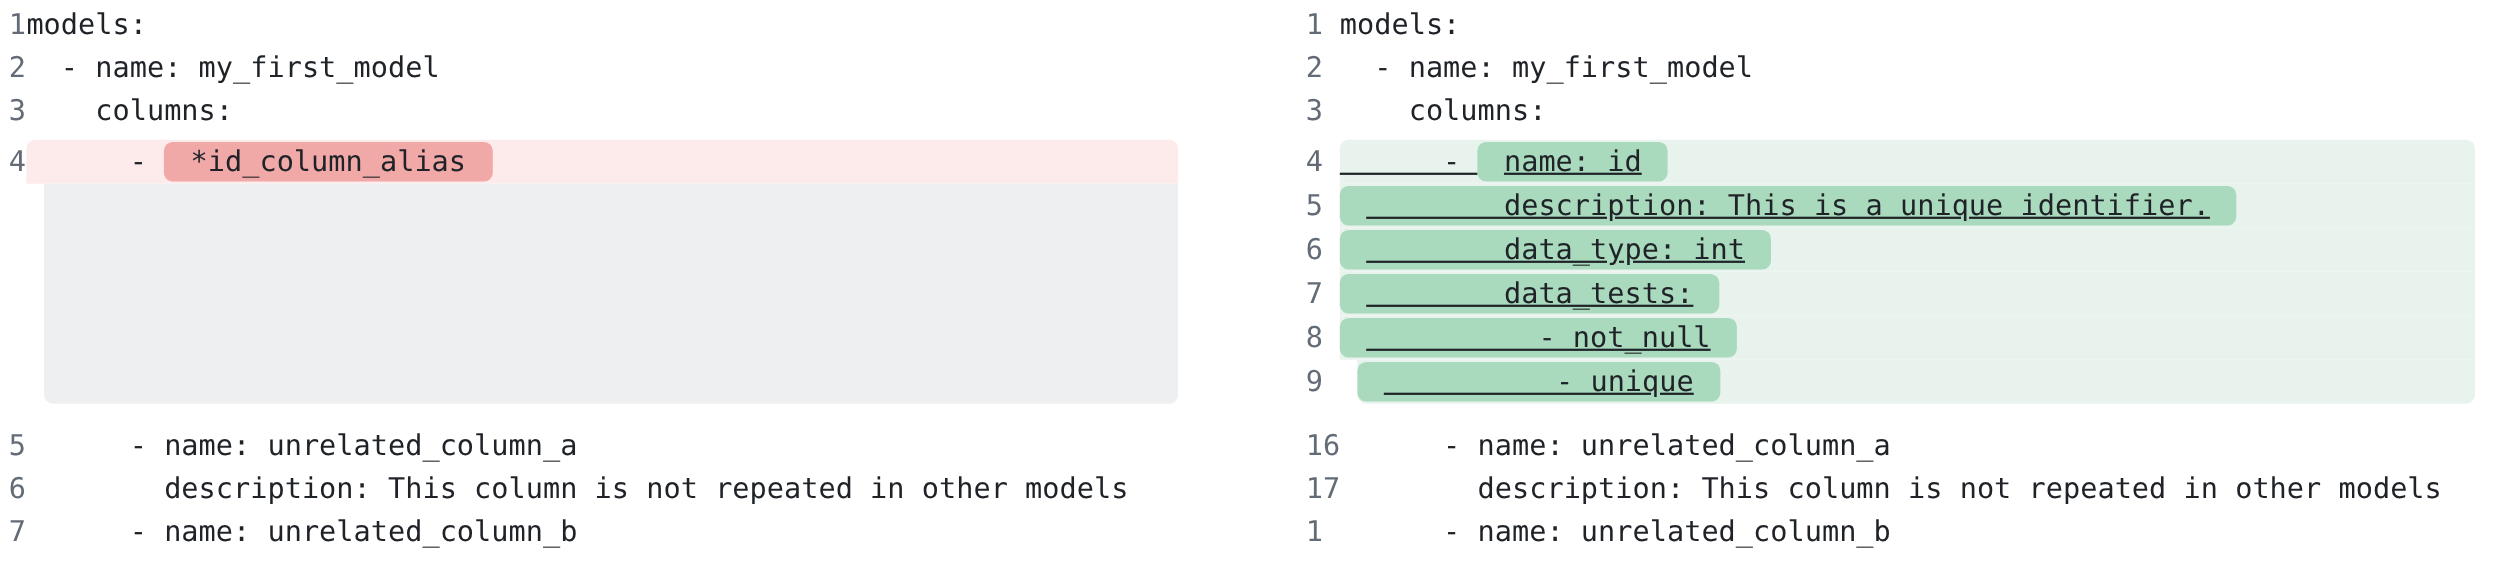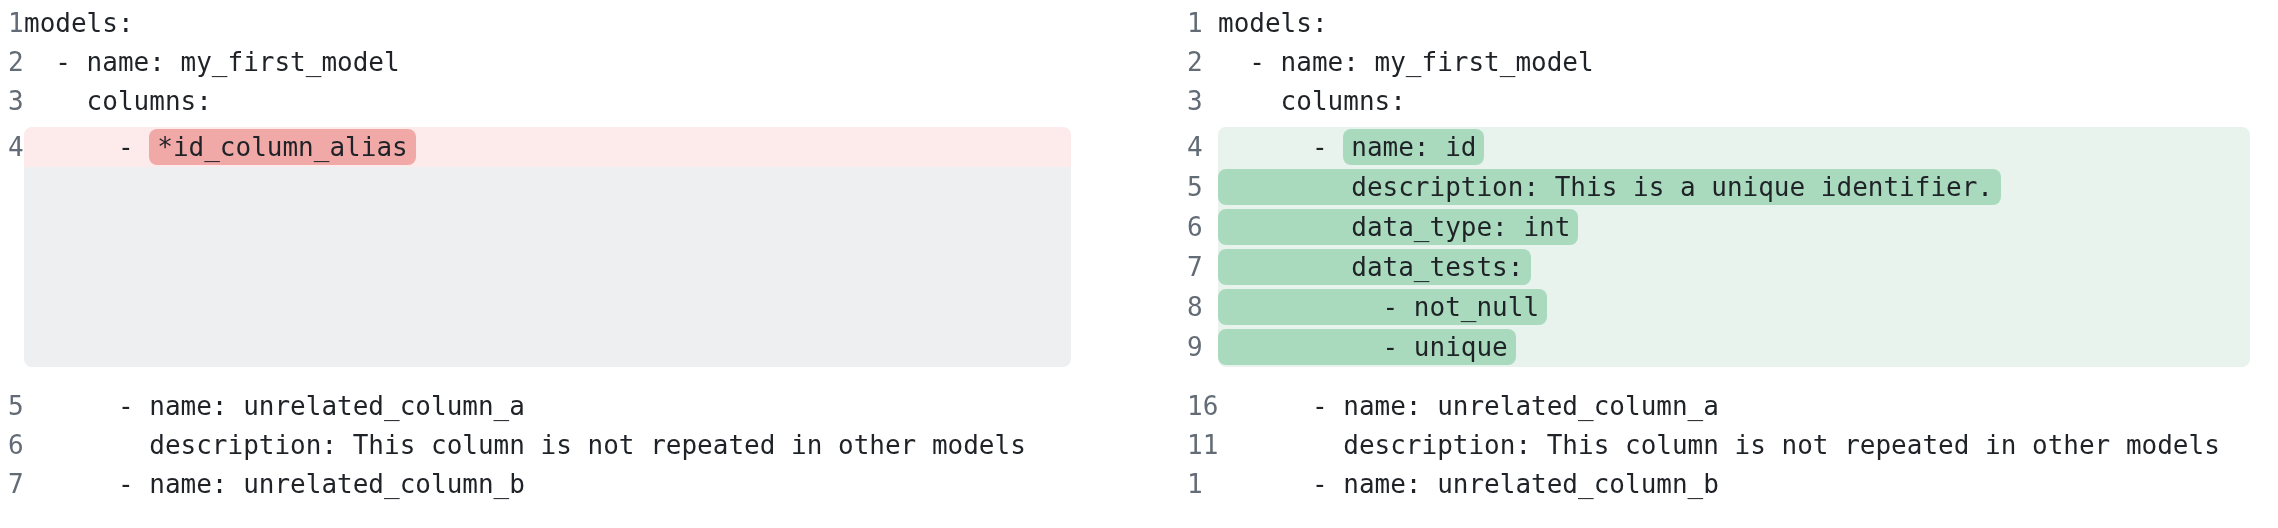--- a/index.html
+++ b/index.html
@@ -27,28 +27,28 @@
     color: var(--line-number, #636c76);
   }
   .pane-before .num { width: 16px; padding-right: 16px; }
   .pane-after  .num { width: 31px; padding-right: 19px; }
   .code { flex: 1; white-space: pre; min-width: 0; }
   
   .seg-block { margin: 6px 20px 20px 0; }
   .seg-block .row { line-height: 40px; }
   .seg-block .code { margin-right: 0; }
   .code.del-bg { background: var(--removed-row-bg, #fcebea); }
-  .code.add-bg { background: var(--added-row-bg, #e8f3ed); }
+  .code.add-bg { background: var(--added-row-bg, #e8f3ed); text-decoration: underline; }
   .seg-block .row:first-child .code { border-radius: 8px 8px 0 0; }
-  .seg-block .row:last-child  .code { border-radius: 0 0 8px 8px; }
+  .seg-block .row:last-child  .code { border-radius: 0 0 8px 8px; margin-left: 16px; }
   .seg-block .row:only-child  .code { border-radius: 8px; }
   .spacer-code { background: var(--spacer-bg, #edeff1); }
   .mark {
     border-radius: 8px;
-    padding: 3px 8px;
+    padding: 3px 24px;
   }
   .mark-del { background: var(--removed-highlight, #f1a9a8); }
   .mark-add { background: var(--added-highlight, #aadabd); }
 </style>
 </head>
 <body>
 
 <div class="diff">
   <div class="pane pane-before" id="pane-before">
       <div class="row">
@@ -123,21 +123,21 @@
         <div class="row">
           <span class="num">9</span>
           <span class="code add-bg"><span class="mark mark-add">          - unique</span></span>
         </div>
       </div>
       <div class="row">
         <span class="num">16</span>
         <span class="code">      - name: unrelated_column_a</span>
       </div>
       <div class="row">
-        <span class="num">11</span>
+        <span class="num">17</span>
         <span class="code">        description: This column is not repeated in other models</span>
       </div>
       <div class="row">
         <span class="num">1</span>
         <span class="code">      - name: unrelated_column_b</span>
       </div>
     </div>
 </div>
 
 </body></html>

